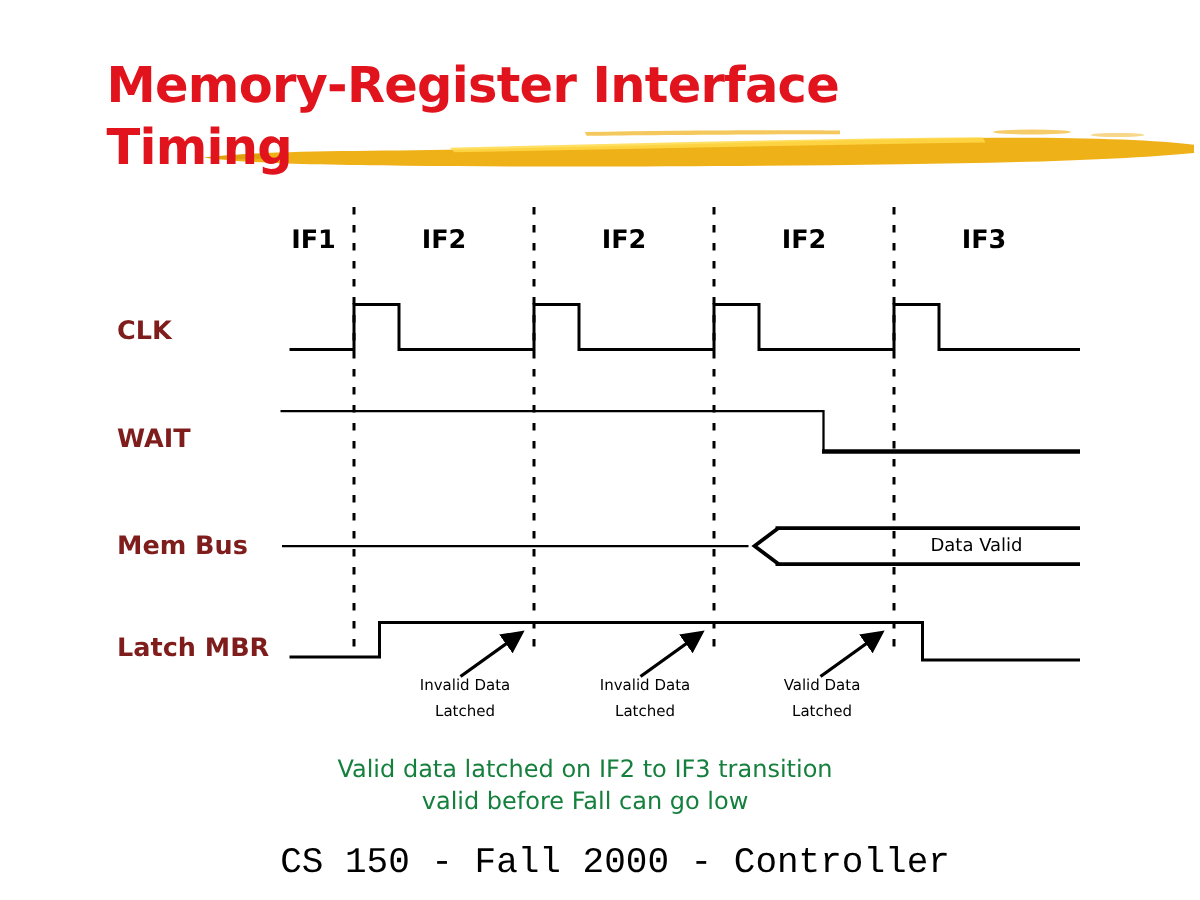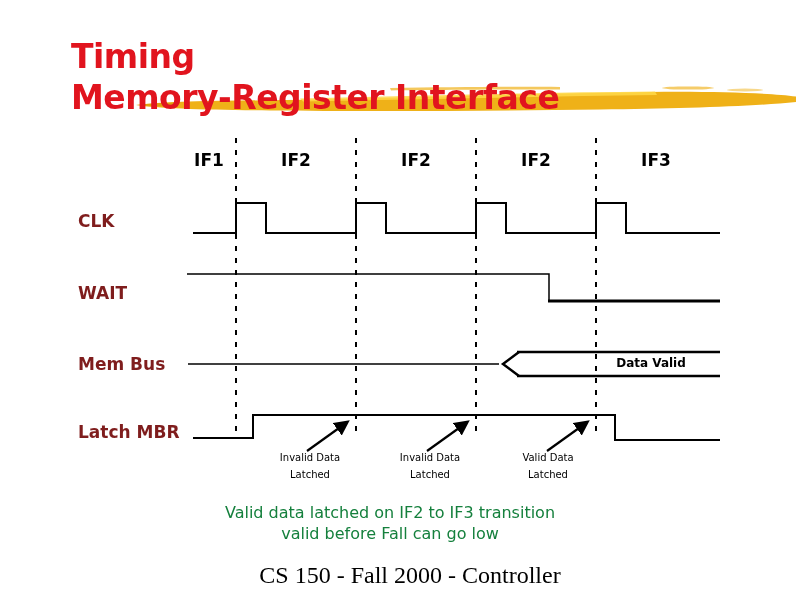--- a/index.html
+++ b/index.html
@@ -15,31 +15,31 @@
 
   .phase-label{position:absolute;top:150px;width:90px;text-align:center;
                font-weight:bold;font-size:17px;color:#000;z-index:2;}
   .pl-0{left:164px}.pl-1{left:251px}.pl-2{left:371px}.pl-3{left:491px}.pl-4{left:611px}
 
   .signal-label{position:absolute;left:78px;font-weight:bold;font-size:17px;
                 color:#7f1d1d;z-index:2;white-space:nowrap;}
   .sl-clk{top:211px}.sl-wait{top:283px}.sl-membus{top:354px}.sl-latchmbr{top:422px}
 
   .bus-valid-label{position:absolute;left:601px;top:356px;width:100px;text-align:center;
-                   font-weight:bold;font-size:12px;color:#000;z-index:2;}
+                   font-weight:normal;font-size:12px;color:#000;z-index:2;}
 
   .annotation{position:absolute;top:449px;width:120px;text-align:center;
               font-weight:normal;font-size:10px;line-height:17px;color:#000;z-index:2;}
   .an-0{left:250px}.an-1{left:370px}.an-2{left:488px}
 
   .caption{position:absolute;left:100px;top:503px;width:580px;text-align:center;
            font-size:16px;line-height:20.5px;color:#15803d;z-index:2;}
 
   .footer{position:absolute;left:100px;top:562px;width:620px;text-align:center;
-          font-family:Liberation Serif, serif;
+          font-family:Liberation Mono, monospace;
           font-size:24px;color:#000;z-index:2;}
 </style>
 </head>
 <body>
 
 <div class="slide">
 
   <svg class="layer" viewBox="0 0 800 600" xmlns="http://www.w3.org/2000/svg">
     <defs>
       <marker id="arrow" viewBox="0 0 10 10" refX="7" refY="5" markerWidth="7" markerHeight="7" orient="auto">
@@ -82,22 +82,22 @@
     <path d="M193,438 H253 V415 H615 V440 H720" fill="none" stroke="#000" stroke-width="2"></path>
 
     <g stroke="#000" stroke-width="2.2">
       <line x1="307" y1="451" x2="346" y2="423" marker-end="url(#arrow)"></line>
       <line x1="427" y1="451" x2="466" y2="423" marker-end="url(#arrow)"></line>
       <line x1="547" y1="451" x2="586" y2="423" marker-end="url(#arrow)"></line>
     </g>
   </svg>
 
   <h1 class="title">
+    <span style="display:block">Memory-Register Interface</span>
     <span style="display:block">Timing</span>
-    <span style="display:block">Memory-Register Interface</span>
   </h1>
 
   <div class="phase-label pl-0">IF1</div>
   <div class="phase-label pl-1">IF2</div>
   <div class="phase-label pl-2">IF2</div>
   <div class="phase-label pl-3">IF2</div>
   <div class="phase-label pl-4">IF3</div>
 
   <div class="signal-label sl-clk">CLK</div>
   <div class="signal-label sl-wait">WAIT</div>

